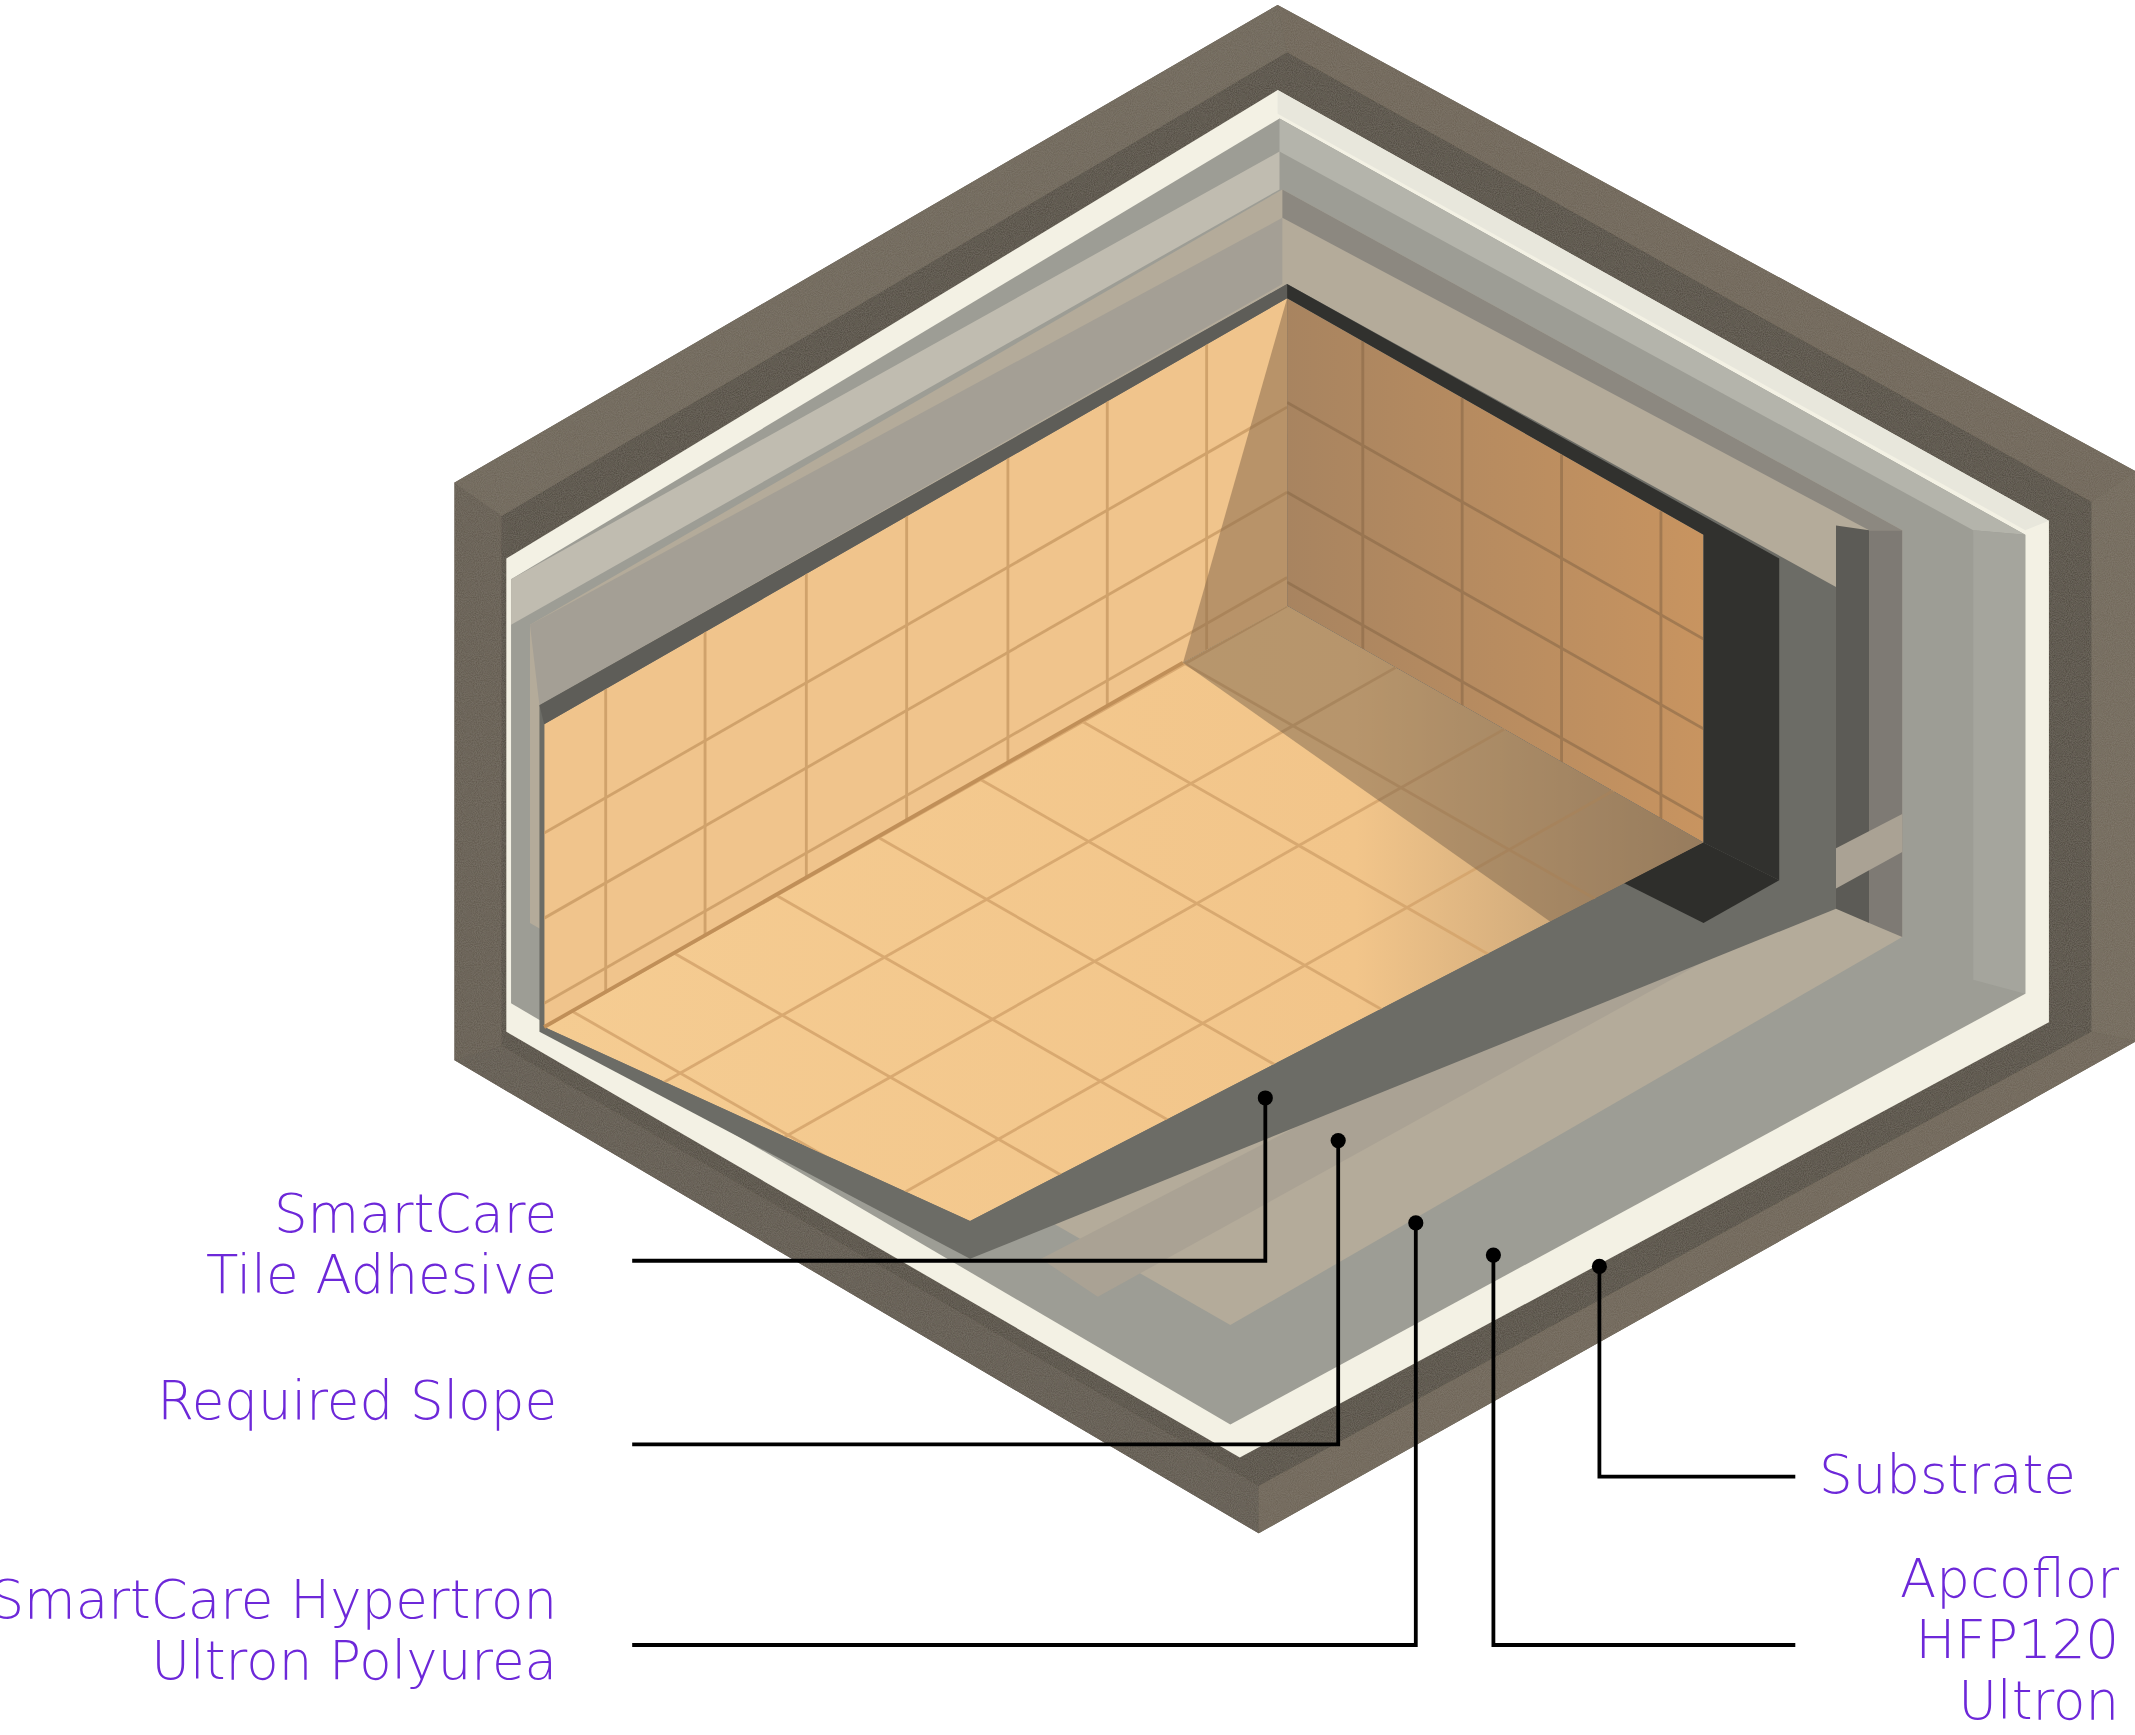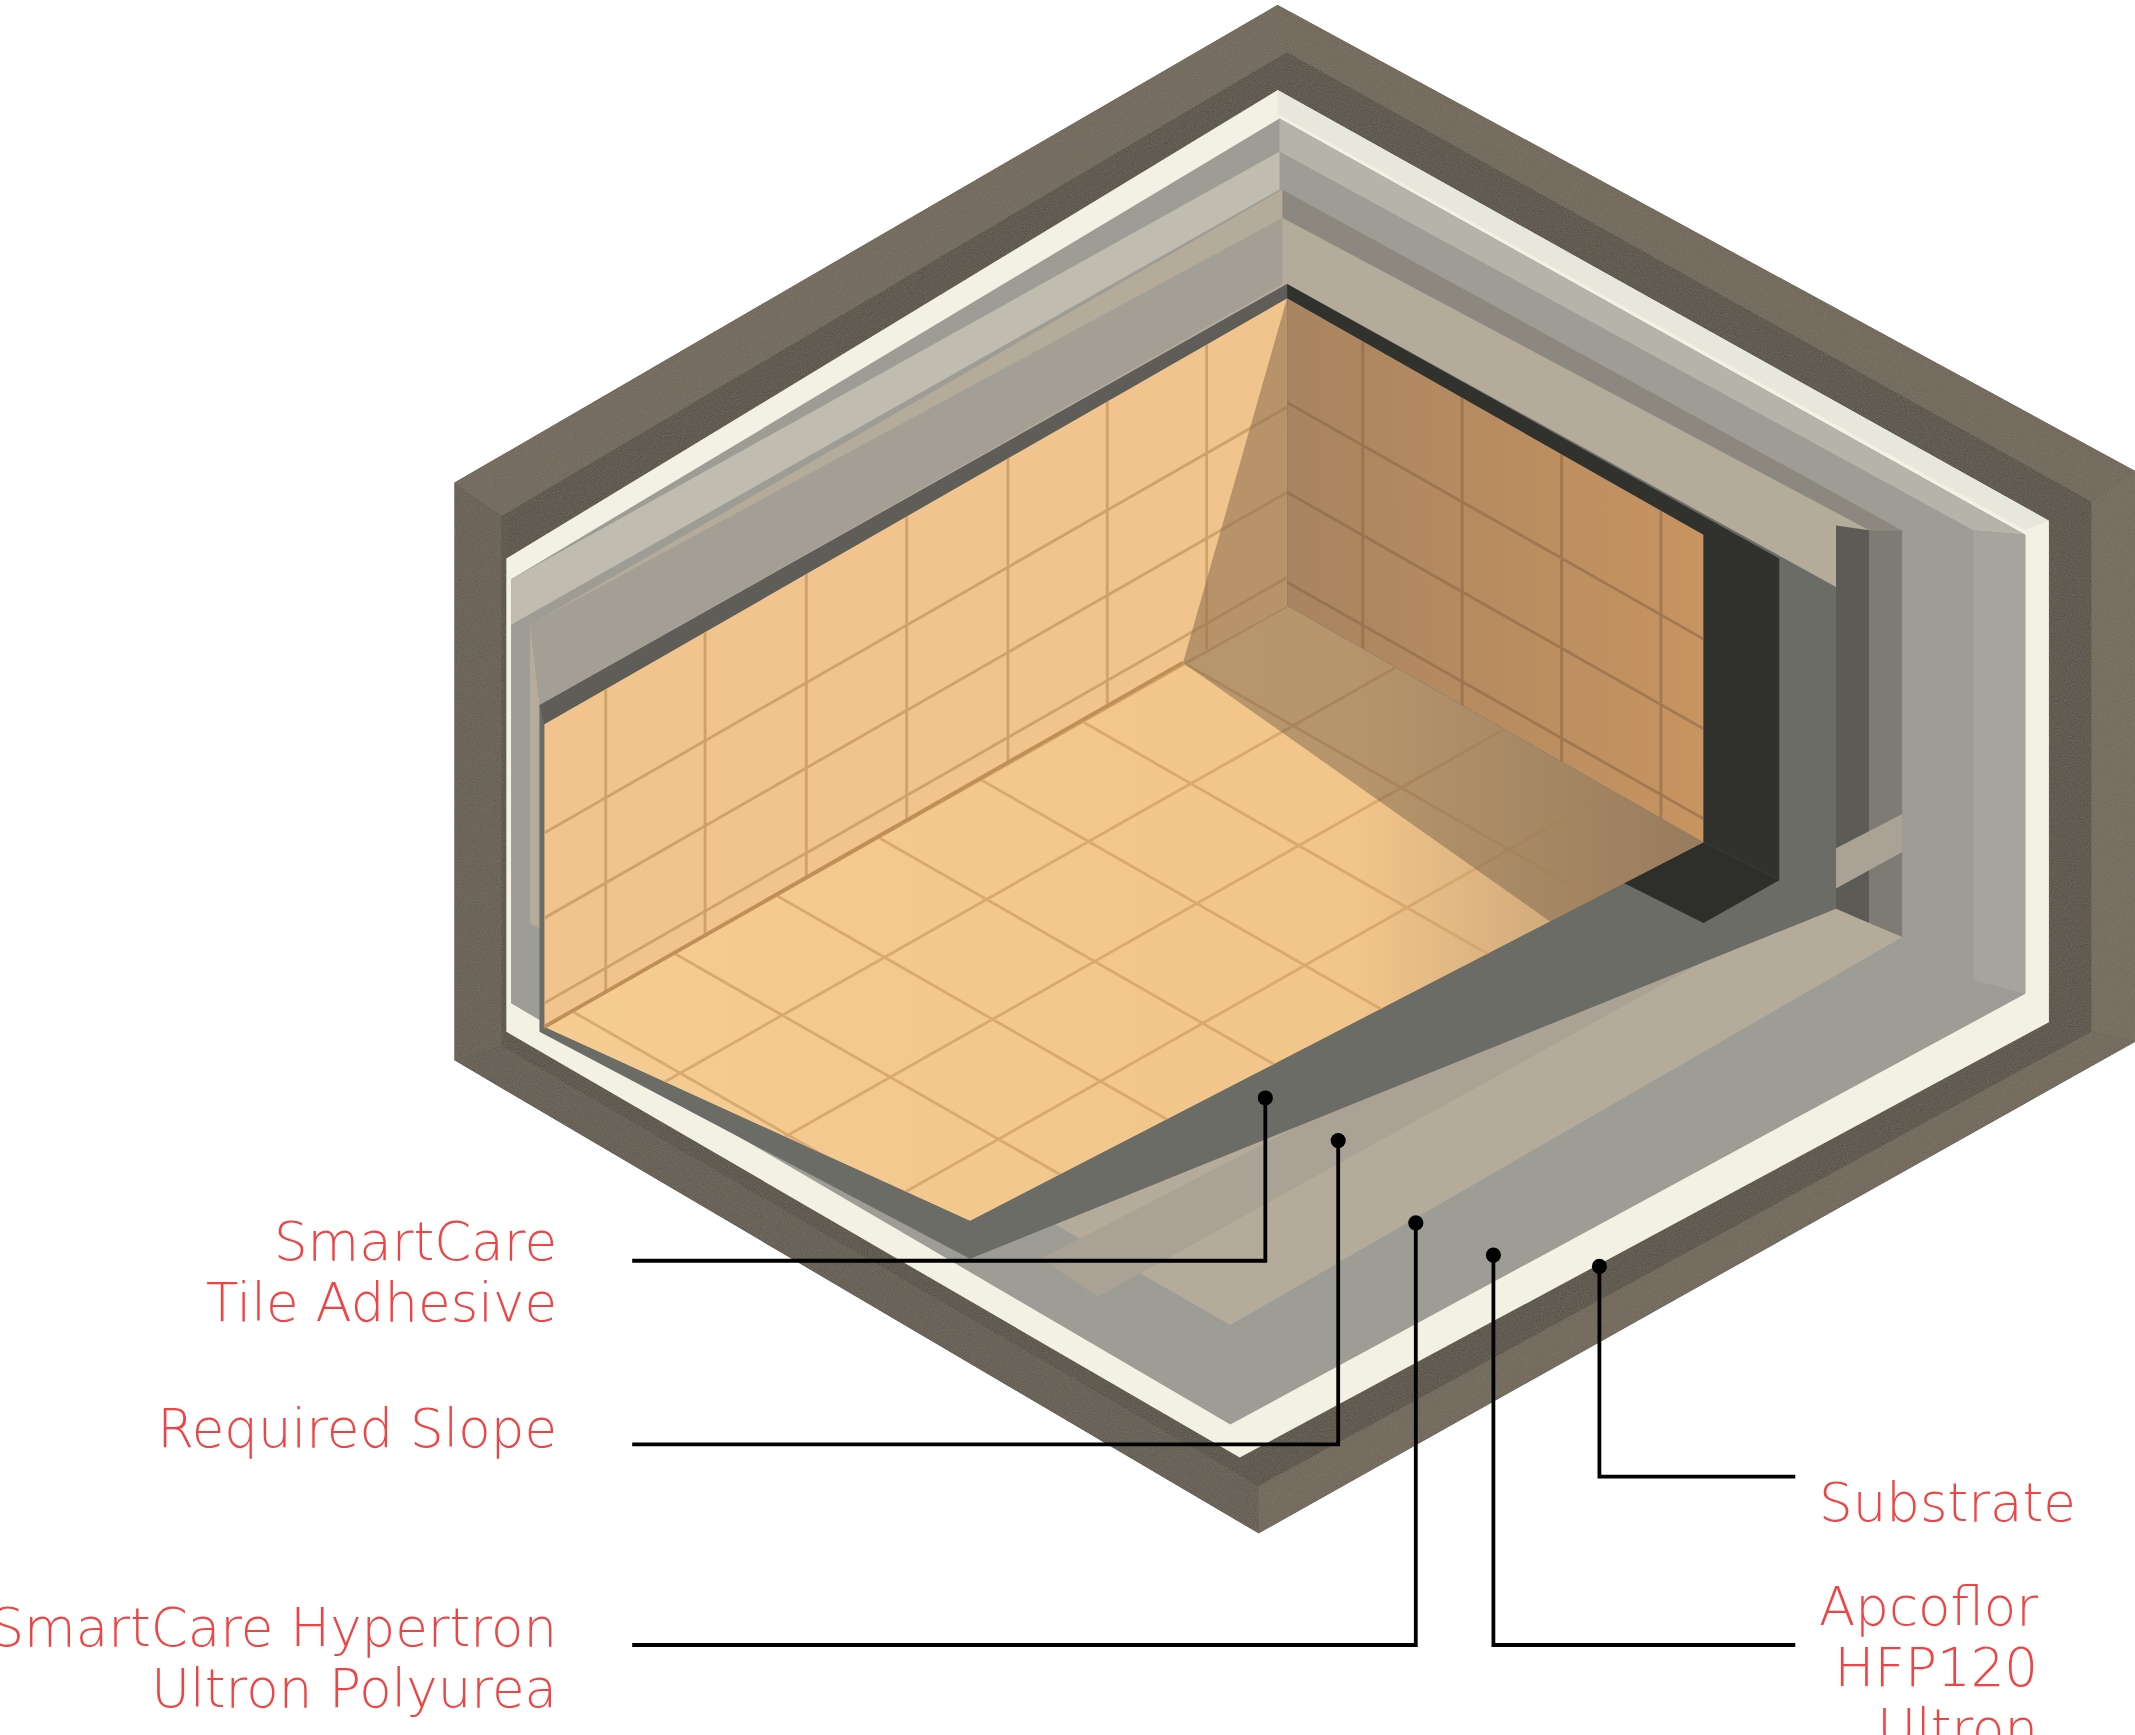--- a/index.html
+++ b/index.html
@@ -1,20 +1,20 @@
 <!DOCTYPE html>
 <html style="font-size:15px"><head>
 <meta charset="utf-8">
 <style>
   html, body { margin: 0; padding: 0; background: #ffffff; }
   body { width: 2136px; height: 1736px; position: relative; overflow: hidden;
          font-family: "DejaVu Sans", "Liberation Sans", sans-serif; }
   #stage { position: absolute; left: 0; top: 0; }
-  .label { position: absolute; color: #ef4444; font-size: 53px; line-height: 61px;
-           letter-spacing: 0px; font-weight: 300; white-space: nowrap; margin-top: 28px; }
+  .label { position: absolute; color: #6d28d9; font-size: 53px; line-height: 61px;
+           letter-spacing: 0px; font-weight: 300; white-space: nowrap; }
   .label.left { text-align: right; }
   .label.right { text-align: right; }
   .line-txt { display: block; }
 </style>
 </head>
 <body>
 
 <svg id="stage" width="2136" height="1736" viewBox="0 0 2257 1834" xmlns="http://www.w3.org/2000/svg">
   <defs>
     <filter id="grain" x="0" y="0" width="100%" height="100%">
@@ -179,18 +179,18 @@
 
 <div class="label left" style="right:1579px; top:1569px;">
   <span class="line-txt">SmartCare Hypertron</span>
   <span class="line-txt">Ultron Polyurea</span>
 </div>
 
 <div class="label right" style="left:1819px; top:1444px;">
   <span class="line-txt">Substrate</span>
 </div>
 
-<div class="label right" style="left:1819px; top:1548px;">
+<div class="label right" style="left:1900px; top:1548px;">
   <span class="line-txt">Apcoflor</span>
   <span class="line-txt">HFP120</span>
   <span class="line-txt">Ultron</span>
 </div>
 
 
 </body></html>

